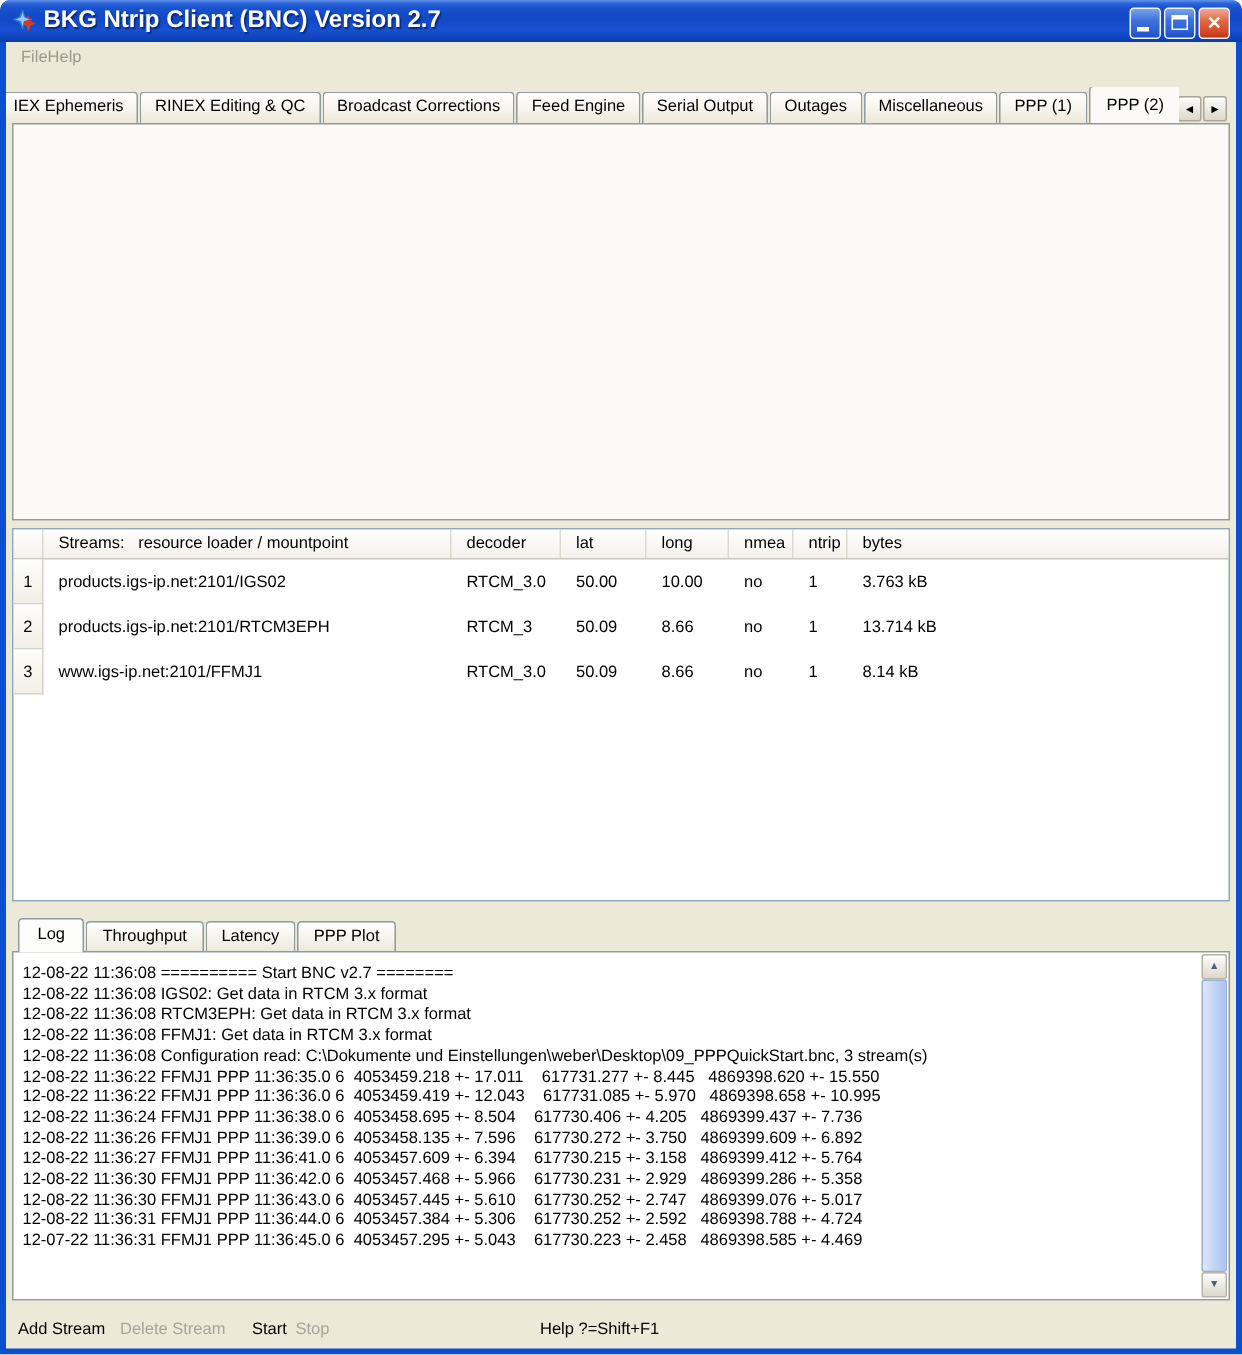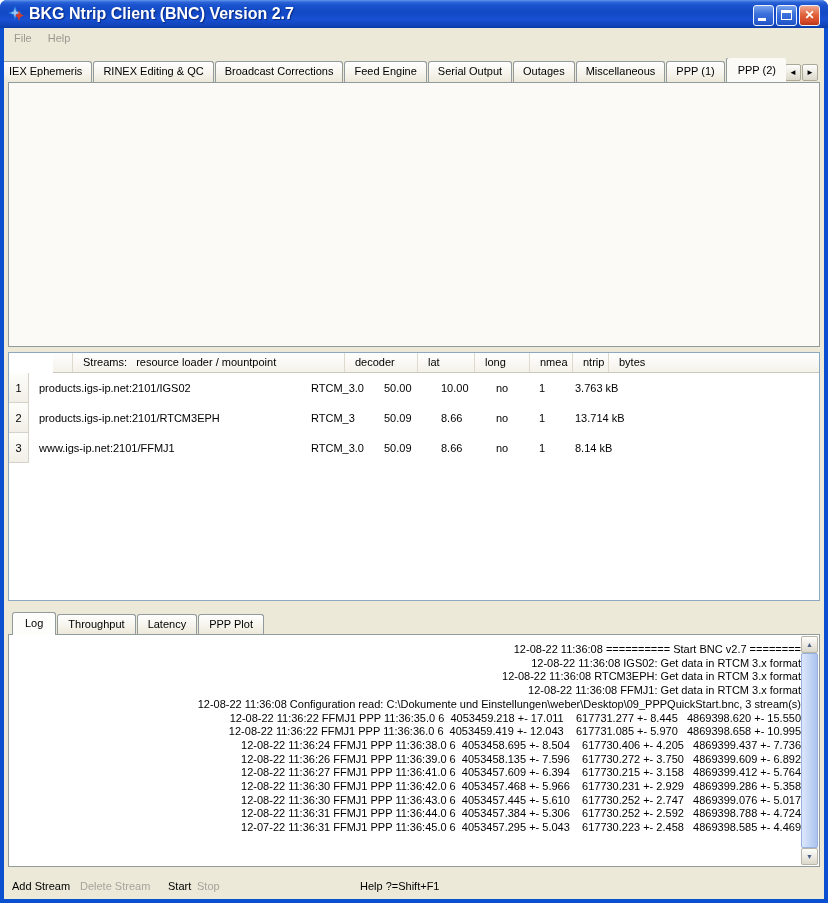--- a/index.html
+++ b/index.html
@@ -17,21 +17,21 @@
   .title-text { margin-left:5px; color:#fff; font-size:16px; font-weight:bold; text-shadow:1px 1px 1px #07277c; white-space:nowrap; }
   .win-buttons { position:absolute; right:8px; top:5px; display:flex; gap:2px; }
   .win-btn { width:21px; height:21px; border:1px solid #eef3fb; border-radius:3px; position:relative;
     background:linear-gradient(180deg,#7ba4ec 0%,#3d72dd 40%,#2a5fd2 80%,#1f50c0 100%); }
   .win-btn.closeb { background:linear-gradient(180deg,#f0a894 0%,#e0643c 45%,#d6492a 80%,#b83616 100%); }
   .glyph-min { position:absolute; left:4px; bottom:4px; width:8px; height:3px; background:#fff; }
   .glyph-max { position:absolute; left:4px; top:4px; width:11px; height:10px; border:1px solid #fff; border-top-width:3px; }
   .glyph-close { position:absolute; left:0; top:0; width:100%; height:100%; color:#fff; font-size:12px; font-weight:bold; text-align:center; line-height:19px; }
 
   
-  .menubar { position:absolute; left:4px; top:28px; width:728px; height:20px; display:flex; align-items:center; padding-left:10px; gap:16px; }
+  .menubar { position:absolute; left:4px; top:28px; width:728px; height:20px; display:flex; align-items:center; padding-left:10px; }
   .menu-item { color:#9b998f; }
 
   
   .tabbar { position:absolute; left:4px; top:58px; width:782px; height:24px; display:flex; align-items:flex-end; overflow:hidden; }
   .tab { flex:0 0 auto; height:21px; line-height:19px; padding:0 9px; background:linear-gradient(180deg,#ffffff,#f5f3ea 60%,#ece8da);
     border:1px solid #919b9c; border-bottom:none; border-radius:3px 3px 0 0; margin-right:1px; white-space:nowrap; }
   .tab.first { margin-left:-5px; }
   .tab.sel { height:26px; line-height:24px; background:#fbfaf7; margin-bottom:-1px; z-index:3; position:relative; padding:0 11px; }
   .tab-arrows { position:absolute; right:10px; top:64px; display:flex; gap:1px; }
   .tab-arrow { width:16px; height:17px; border:1px solid #aca899; border-radius:2px; background:linear-gradient(180deg,#fdfdfb,#dcd8ca);
@@ -44,35 +44,35 @@
     font-size:11px; padding:1px 3px; }
   .inp.dis { background:#e5e4e0; border-color:#a9a79e; }
   .browse-btn { position:absolute; width:19px; height:19px; border:1px solid #8d8a7e; border-radius:3px;
     background:linear-gradient(180deg,#fefefe,#f0eee2 70%,#e2ddcc); font-size:10px; font-weight:bold; text-align:center; line-height:15px; }
   .cb { position:absolute; width:13px; height:13px; background:#fff; border:1px solid #7a96b5; }
   .cb.checked::after { content:"✓"; position:absolute; left:1px; top:-3px; font-size:13px; font-weight:bold; color:#21a121; }
 
   
   .streams { position:absolute; left:8px; top:352px; width:812px; height:249px; background:#fff; border:1px solid #8ca8c0; overflow:hidden; }
   .thead, .trow { display:grid; grid-template-columns:20px 272px 73px 57px 55px 43px 36px 1fr; }
-  .thead { height:20px; background:linear-gradient(180deg,#ffffff,#f3f1e9); border-bottom:1px solid #cac7bc;margin-left:44px; }
+  .thead { height:20px; background:linear-gradient(180deg,#ffffff,#f3f1e9); border-bottom:1px solid #cac7bc; }
   .thead .hcell { border-right:1px solid #ddd9cd; padding:3px 0 0 10px; white-space:pre; overflow:hidden; }
   .thead .hcell.corner { padding:0; }
   .trow { height:30px; }
   .tcell { padding-left:10px; line-height:30px; white-space:nowrap; overflow:hidden; }
   .tcell.num { background:linear-gradient(180deg,#fdfdfb,#f1efe6); border-right:1px solid #d5d2ca; border-bottom:1px solid #d5d2ca;
     text-align:center; padding-left:0; }
 
   
   .btabbar { position:absolute; left:12px; top:612px; height:22px; display:flex; align-items:flex-end; }
   .btab { flex:0 0 auto; height:20px; line-height:18px; padding:0 10px; background:linear-gradient(180deg,#ffffff,#f5f3ea 60%,#ece8da);
     border:1px solid #919b9c; border-bottom:none; border-radius:3px 3px 0 0; margin-right:1px; white-space:nowrap; }
   .btab.sel { height:23px; line-height:21px; background:#fdfdfc; margin-bottom:-1px; z-index:3; position:relative; padding:0 12px; }
   .log-frame { position:absolute; left:8px; top:634px; width:812px; height:233px; background:#fff; border:1px solid #919b9c; }
-  .log-view { position:absolute; left:1px; top:1px; right:18px; bottom:1px; overflow:hidden; padding:7px 0 0 5px;text-align:right; }
+  .log-view { position:absolute; left:1px; top:1px; right:18px; bottom:1px; overflow:hidden; padding:7px 0 0 5px; }
   .log-line { white-space:pre; font-size:11px; line-height:13.7px; }
 
   
   .vscroll { position:absolute; top:1px; right:1px; width:17px; bottom:1px; background:#f2f1ea; }
   .sb-btn { position:absolute; left:0; width:17px; height:17px; border:1px solid #b8b4a8; border-radius:2px;
     background:linear-gradient(180deg,#fdfdfb,#dcd8ca); color:#4d6185; font-size:7px; text-align:center; line-height:15px; }
   .sb-btn.up { top:0; }
   .sb-btn.down { bottom:0; }
   .sb-thumb { position:absolute; left:0; top:17px; bottom:17px; width:17px; border:1px solid #98b1dd; border-radius:2px;
     background:linear-gradient(90deg,#dde7fa,#c3d5f5 50%,#abc3ee); }

